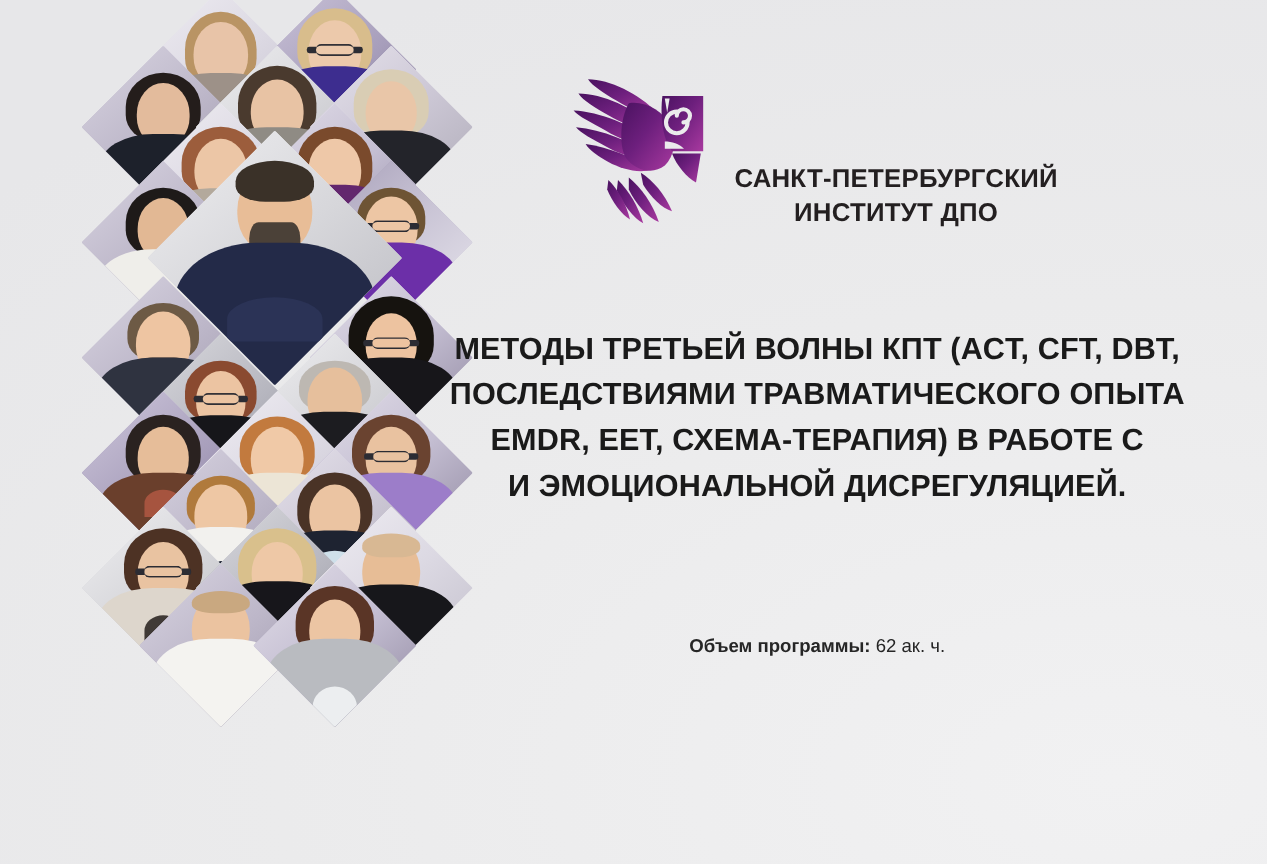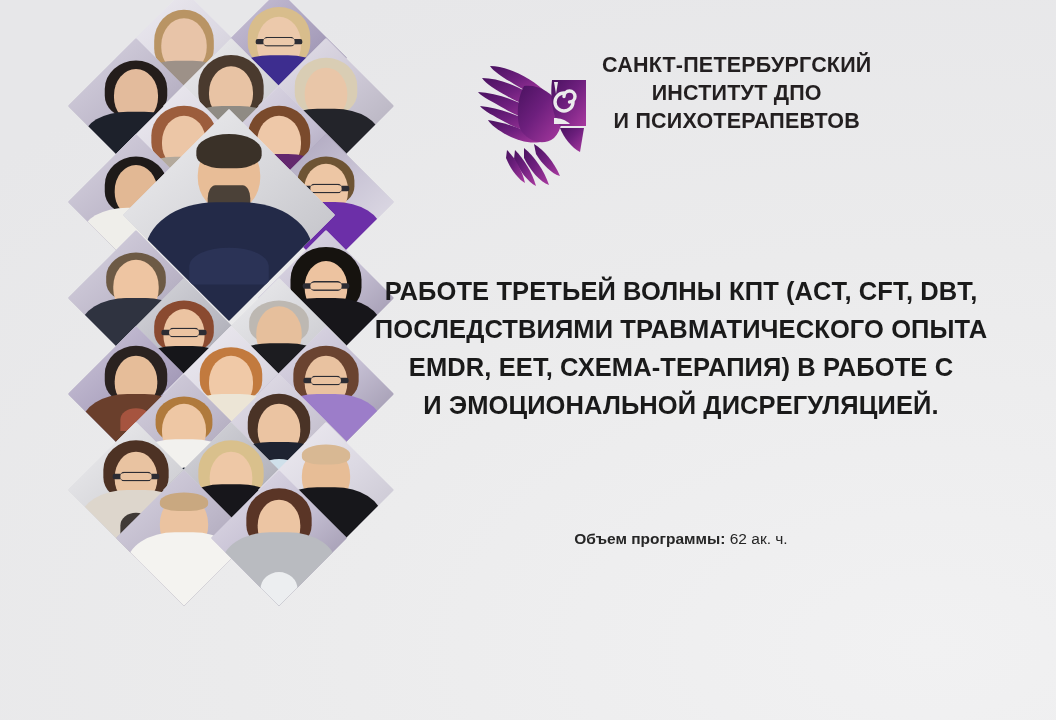--- a/index.html
+++ b/index.html
@@ -72,21 +72,21 @@
     box-shadow:-7px 0 0 -1.6px #2c2c33, 7px 0 0 -1.6px #2c2c33;
   }
   .beard{
     position:absolute;left:50%;transform:translateX(-50%);
     border-radius:20% 20% 55% 55%;
   }
 
   
   .logo-block{
     position:absolute;left:474px;top:52px;
-    display:flex;align-items:flex-start;gap:12px;
+    display:flex;align-items:flex-end;gap:22px;
   }
   .logo-mark{width:116px;height:140px;flex:0 0 auto;}
   .logo-text{
     text-align:center;
     color:#231f20;
     font-weight:700;
     font-size:21.5px;
     line-height:1.30;
     letter-spacing:.2px;
     white-space:nowrap;
@@ -429,26 +429,25 @@
       <g fill="#ebebec">
 
         <path d="M80 30 L84 30 L82 42 Z"></path>
         <path d="M80 66 C86 66 92 68 96 72 L80 72 Z"></path>
       </g>
     </svg>
 
     <div class="logo-text">
       <div>САНКТ-ПЕТЕРБУРГСКИЙ</div>
       <div>ИНСТИТУТ ДПО</div>
-      <div>И ПСИХОТЕРАПЕВТОВ</div>
     </div>
   </div>
 
   <div class="title">
-    <div>РАБОТЕ ТРЕТЬЕЙ ВОЛНЫ КПТ (ACT, CFT, DBT,</div>
+    <div>МЕТОДЫ ТРЕТЬЕЙ ВОЛНЫ КПТ (ACT, CFT, DBT,</div>
     <div>ПОСЛЕДСТВИЯМИ ТРАВМАТИЧЕСКОГО ОПЫТА</div>
     <div>EMDR, EET, СХЕМА-ТЕРАПИЯ) В РАБОТЕ С</div>
     <div>И ЭМОЦИОНАЛЬНОЙ ДИСРЕГУЛЯЦИЕЙ.</div>
   </div>
 
   <div class="meta">
     <span class="lbl">Объем программы:</span>
     <span class="val">62 ак. ч.</span>
   </div>
 

